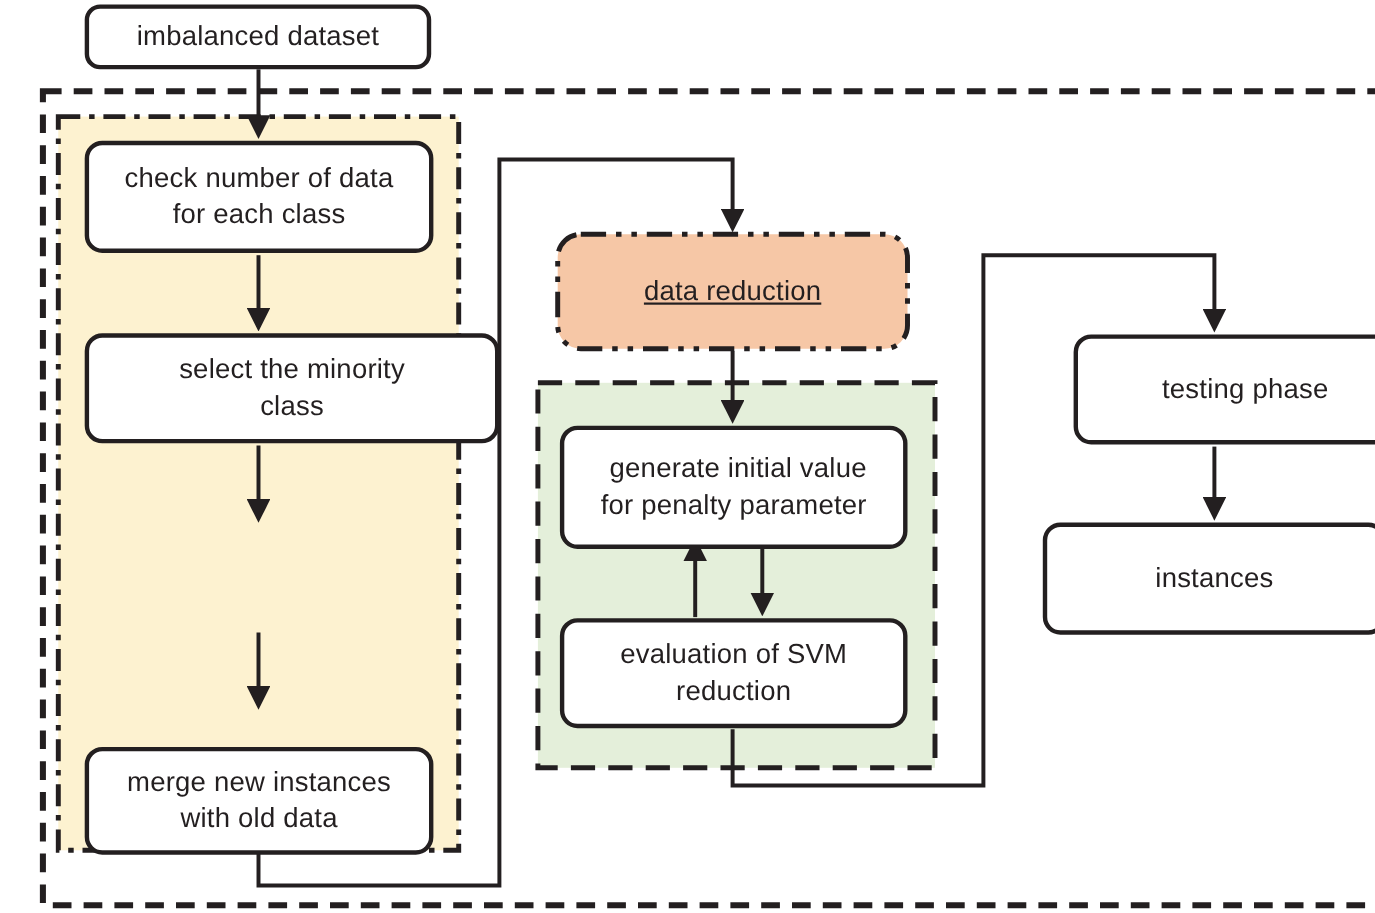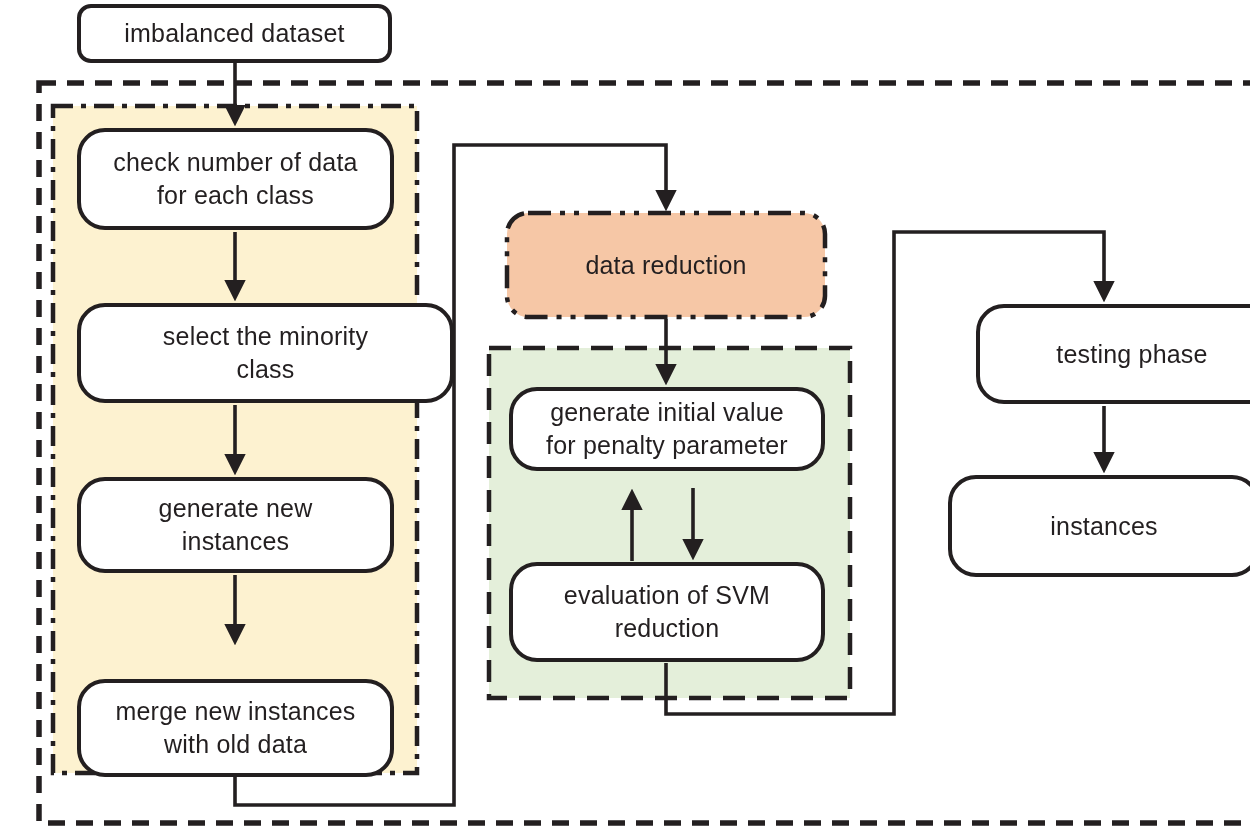--- a/index.html
+++ b/index.html
@@ -16,21 +16,21 @@
   }
   .wires {
     position: absolute;
     left: 0; top: 0;
     width: 1250px; height: 830px;
   }
   .node {
     position: absolute;
     background: #ffffff;
     border: 4px solid #231f20;
-    border-radius: 28px;
+    border-radius: 16px;
     display: flex;
     align-items: center;
     justify-content: center;
     text-align: center;
     font-size: 25px;
     line-height: 1.32;
     color: #231f20;
     white-space: pre-line;
     letter-spacing: 0.2px;
   }
@@ -76,29 +76,27 @@
   </svg>
 
   <div class="node top-node" style="left:45px; top:4px; width:315px; height:59px;">imbalanced dataset</div>
 
   <div class="node" style="left:45px; top:128px; width:317px; height:102px;">check number of data
 for each class</div>
 
   <div class="node" style="left:45px; top:303px; width:377px; height:100px;">select the minority
 class</div>
 
-  <div class="node" style="left:45px; top:477px; width:317px; height:96px;">generate new
-instances</div>
 
   <div class="node" style="left:45px; top:679px; width:317px; height:98px;">merge new instances
 with old data</div>
 
-  <div class="node plain" style="left:475px; top:213px; width:318px; height:104px;">data reduction</div>
+  <div class="node plain" style="left:475px; top:213px; width:318px; height:104px;text-decoration:underline;">data reduction</div>
 
-  <div class="node" style="left:477px; top:387px; width:316px; height:84px;">generate initial value
+  <div class="node" style="left:477px; top:387px; width:316px; height:112px;text-align:right;">generate initial value
 for penalty parameter</div>
 
   <div class="node" style="left:477px; top:562px; width:316px; height:100px;">evaluation of SVM
 reduction</div>
 
   <div class="node" style="left:944px; top:304px; width:312px; height:100px;">testing phase</div>
 
   <div class="node" style="left:916px; top:475px; width:312px; height:102px;">instances</div>
 
 </div>

